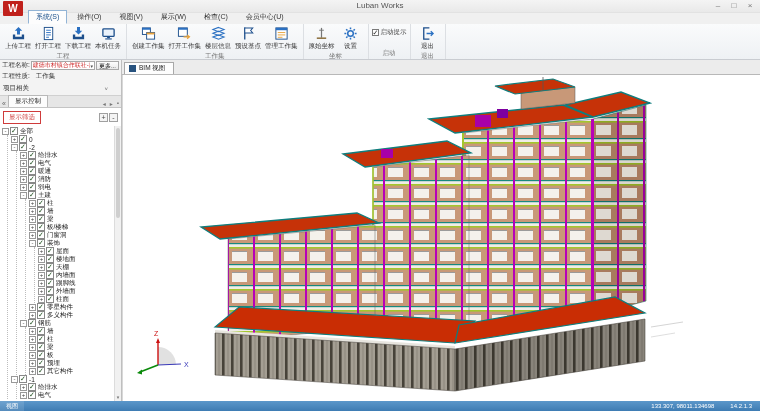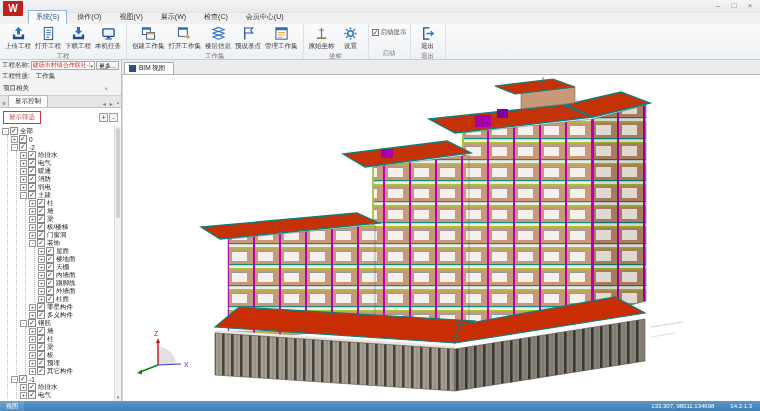--- a/index.html
+++ b/index.html
@@ -88,20 +88,21 @@
   .statusbar { position:absolute; left:0; bottom:0; width:760px; height:10px;
     background:linear-gradient(#5b97ca,#3e7cb3); color:#fff; font-size:6px; display:flex; align-items:center; }
   .statusbar .s-left { background:rgba(255,255,255,0.12); padding:0 6px; height:100%; line-height:10px; }
   .statusbar .s-right { margin-left:auto; display:flex; }
   .statusbar .s-right span { padding:0 8px; }
 </style>
 </head>
 <body>
 
 <div class="titlebar">
+  <div class="win-title">Luban Works</div>
   <div class="win-ctrls">
     <span>–</span>
     <span>□</span>
     <span>×</span>
   </div>
 </div>
 <div class="logo">W</div>
 
 <div class="menubar" id="menubar">
     <div class="menu-item active">系统(S)</div>

